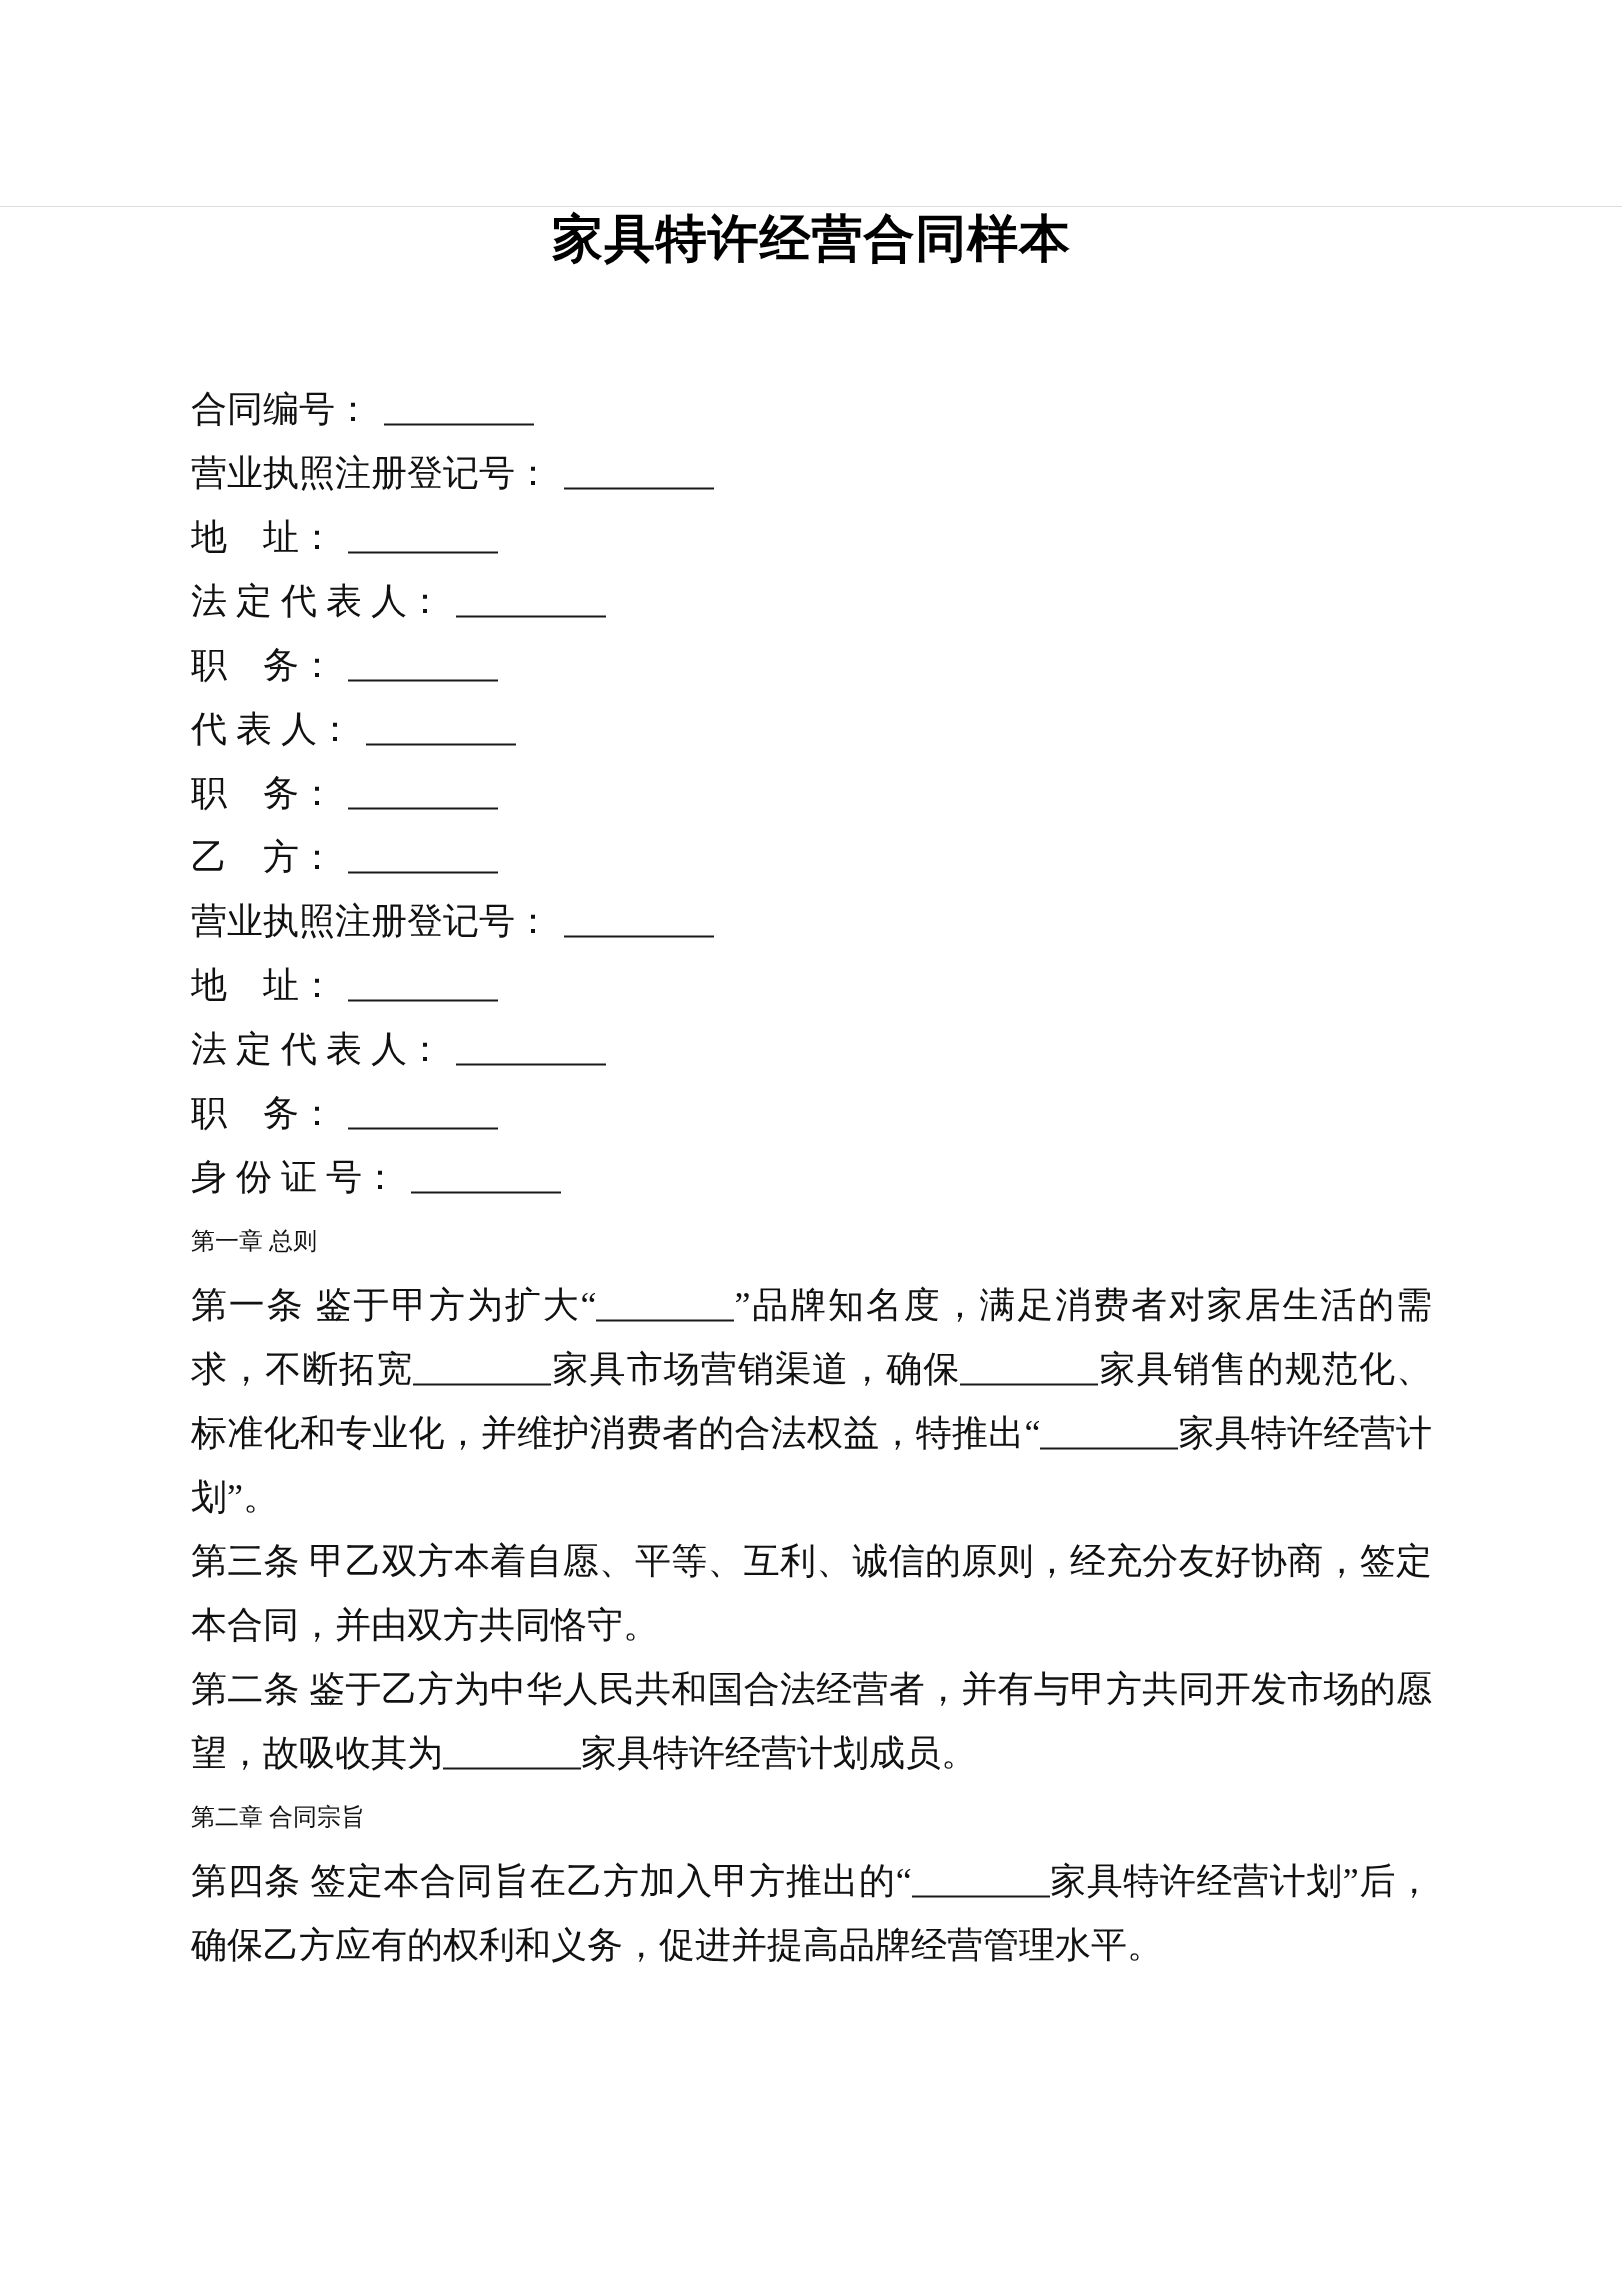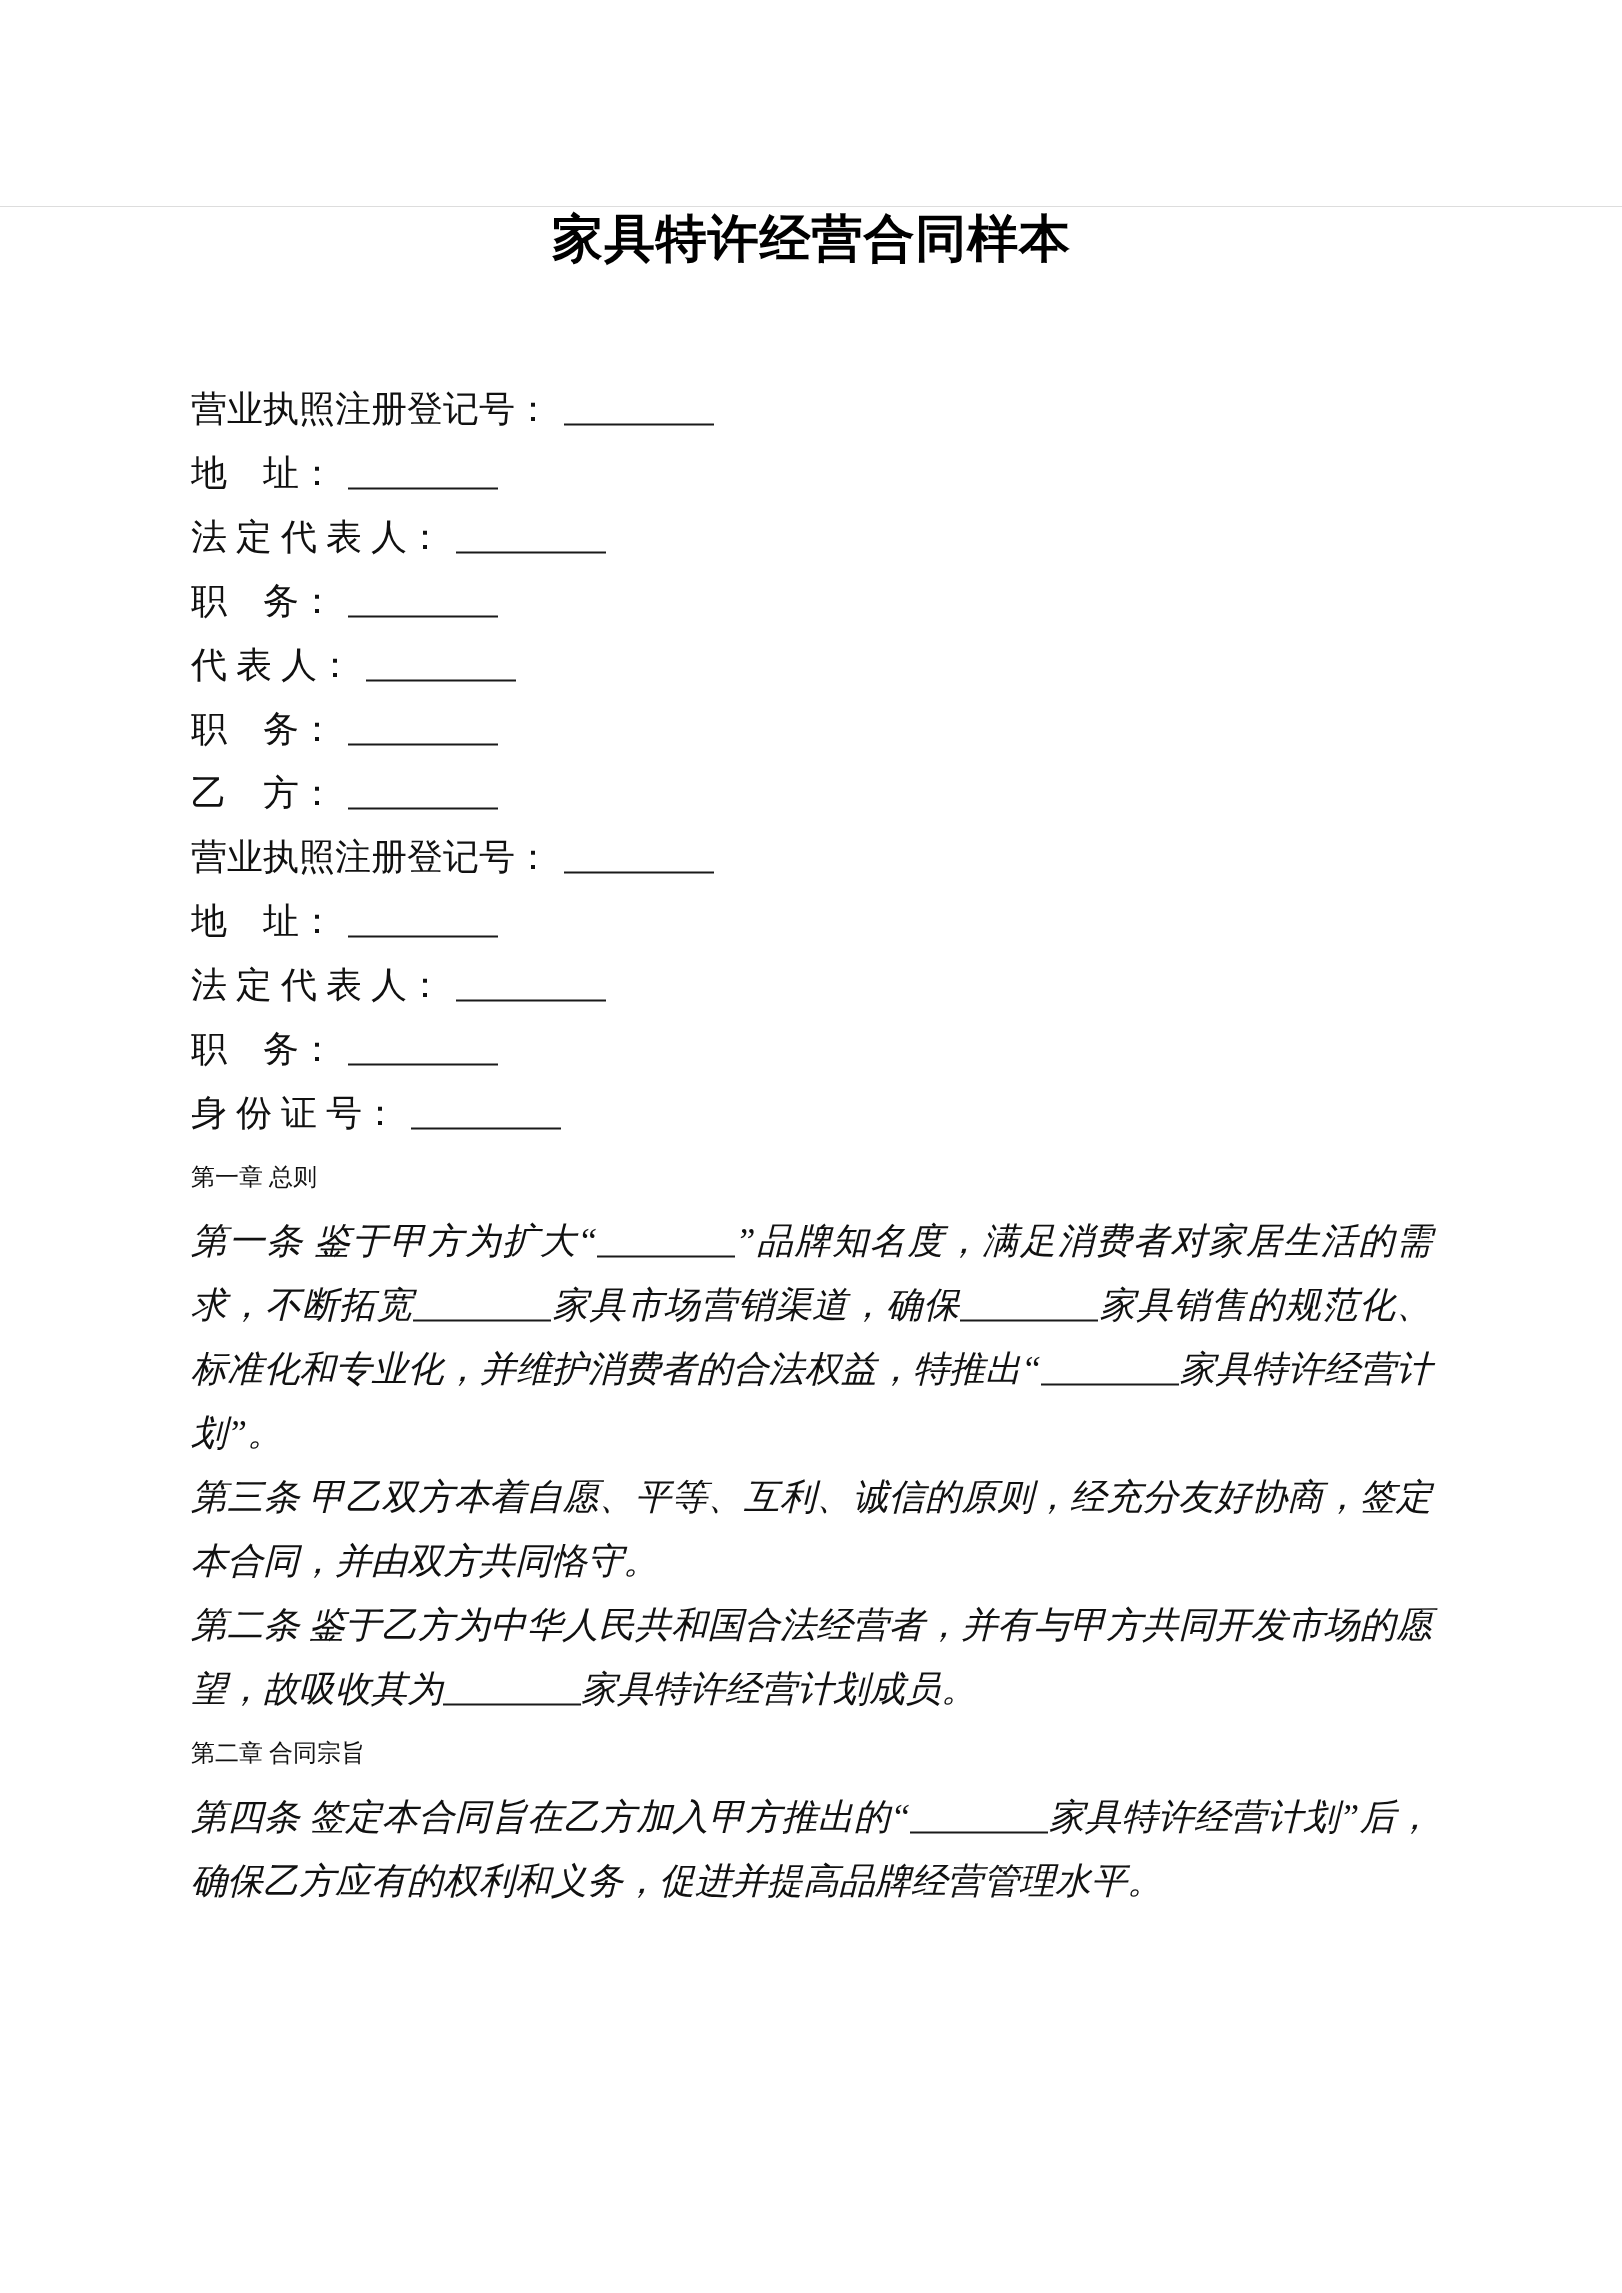--- a/index.html
+++ b/index.html
@@ -60,31 +60,31 @@
   .heading {
     font-size: 24px;
     line-height: 64px;
     white-space: pre;
   }
   .para {
     font-size: 36px;
     line-height: 64px;
     text-align: justify;
     margin: 0;
-    font-style: italic;
   }
 </style>
 </head>
 <body>
 
 <div class="page">
 
   <h1 class="doc-title">家具特许经营合同样本</h1>
 
   <div class="form-list">
+      <div class="row"><span class="lab">合同编号：</span><span class="blank form-blank"></span></div>
       <div class="row"><span class="lab">营业执照注册登记号：</span><span class="blank form-blank"></span></div>
       <div class="row"><span class="lab">地　址：</span><span class="blank form-blank"></span></div>
       <div class="row"><span class="lab">法 定 代 表 人：</span><span class="blank form-blank"></span></div>
       <div class="row"><span class="lab">职　务：</span><span class="blank form-blank"></span></div>
       <div class="row"><span class="lab">代 表 人：</span><span class="blank form-blank"></span></div>
       <div class="row"><span class="lab">职　务：</span><span class="blank form-blank"></span></div>
       <div class="row"><span class="lab">乙　方：</span><span class="blank form-blank"></span></div>
       <div class="row"><span class="lab">营业执照注册登记号：</span><span class="blank form-blank"></span></div>
       <div class="row"><span class="lab">地　址：</span><span class="blank form-blank"></span></div>
       <div class="row"><span class="lab">法 定 代 表 人：</span><span class="blank form-blank"></span></div>

